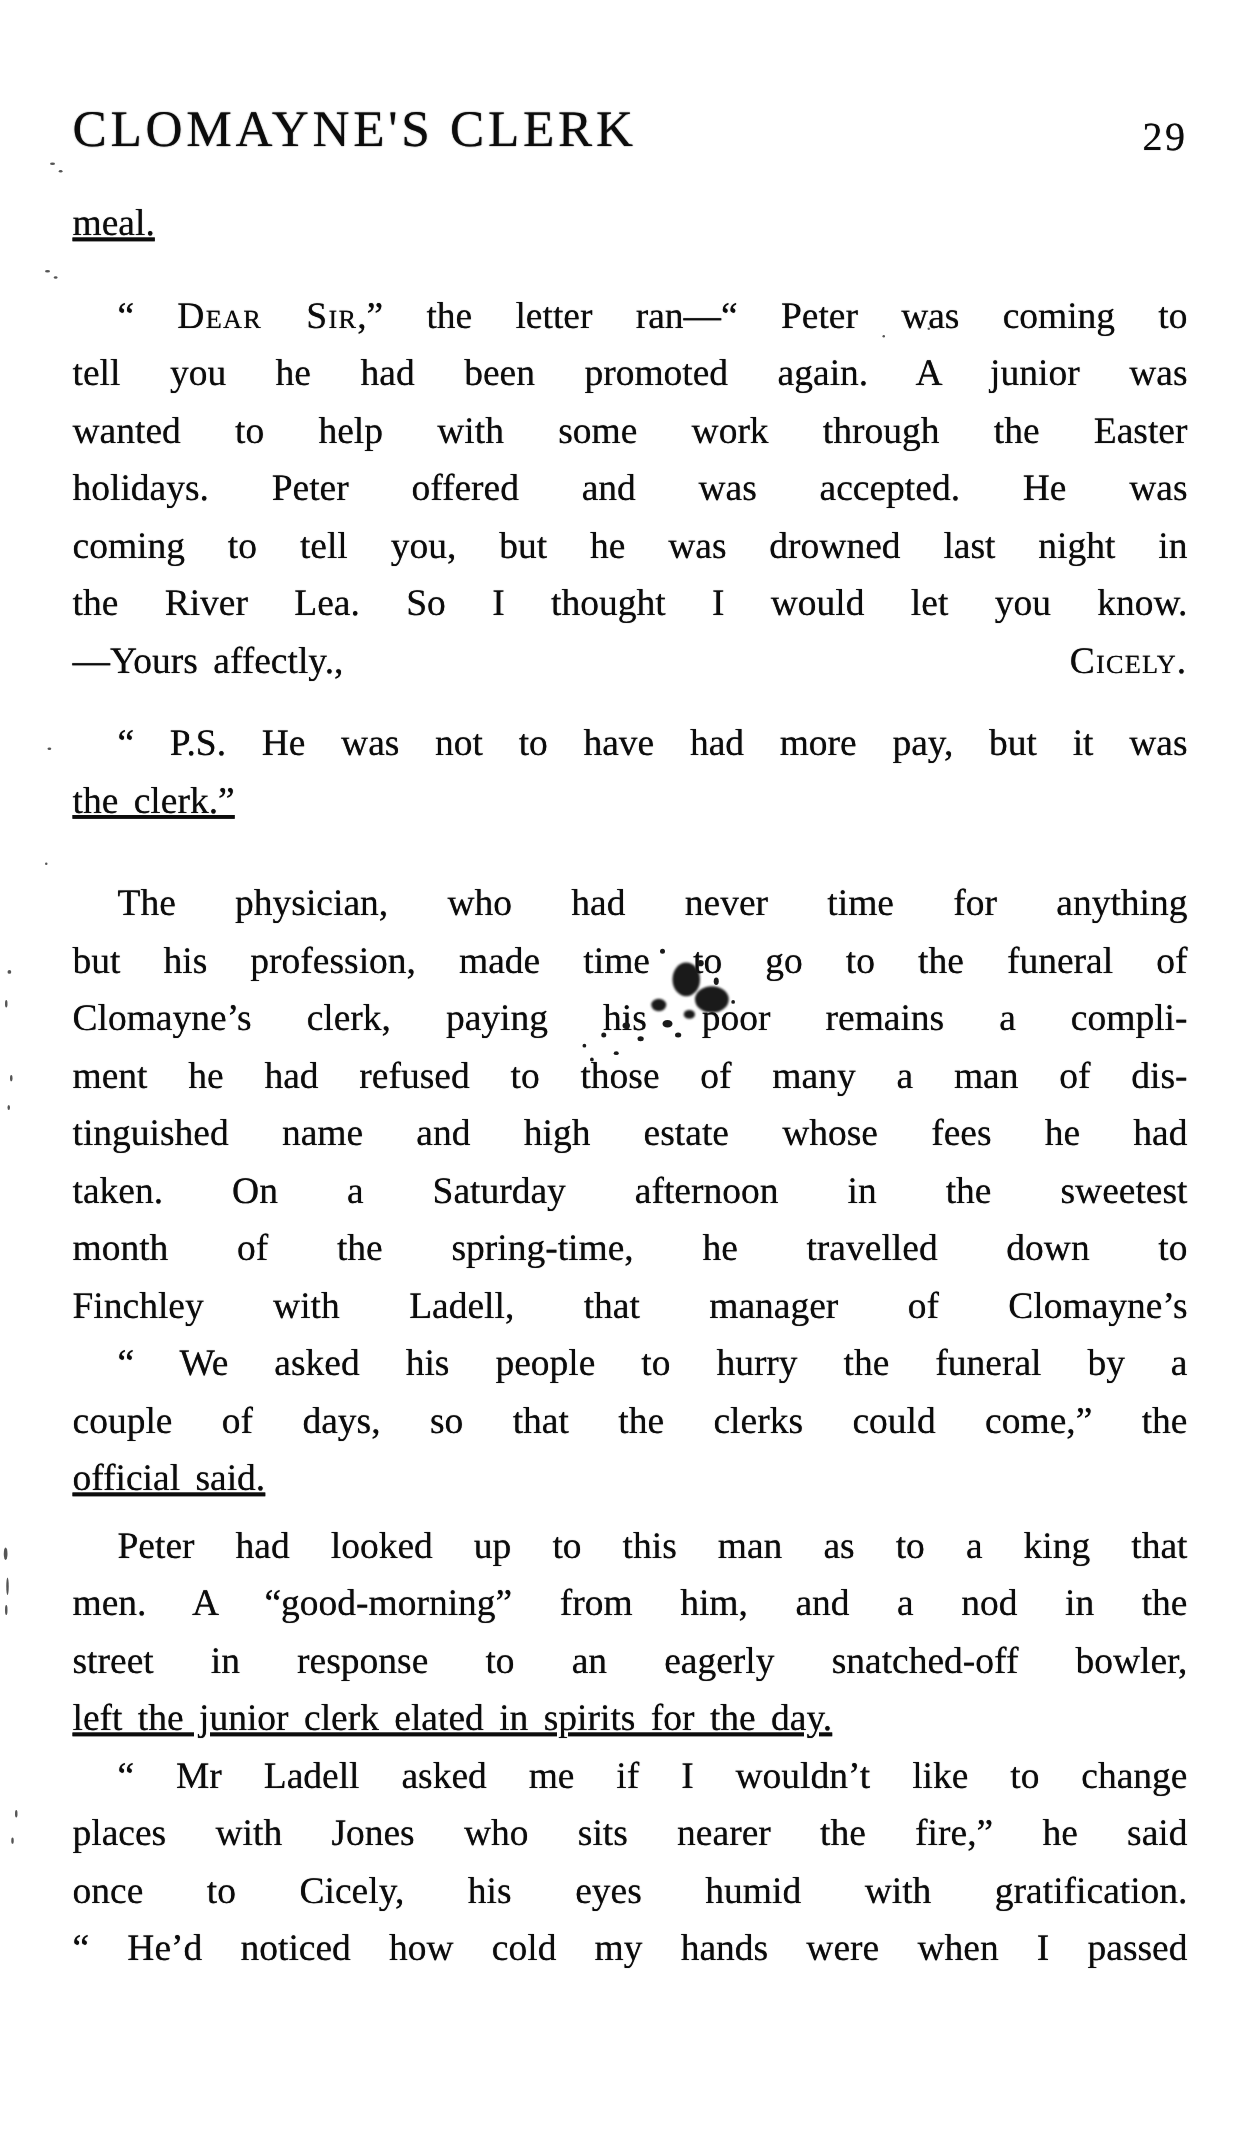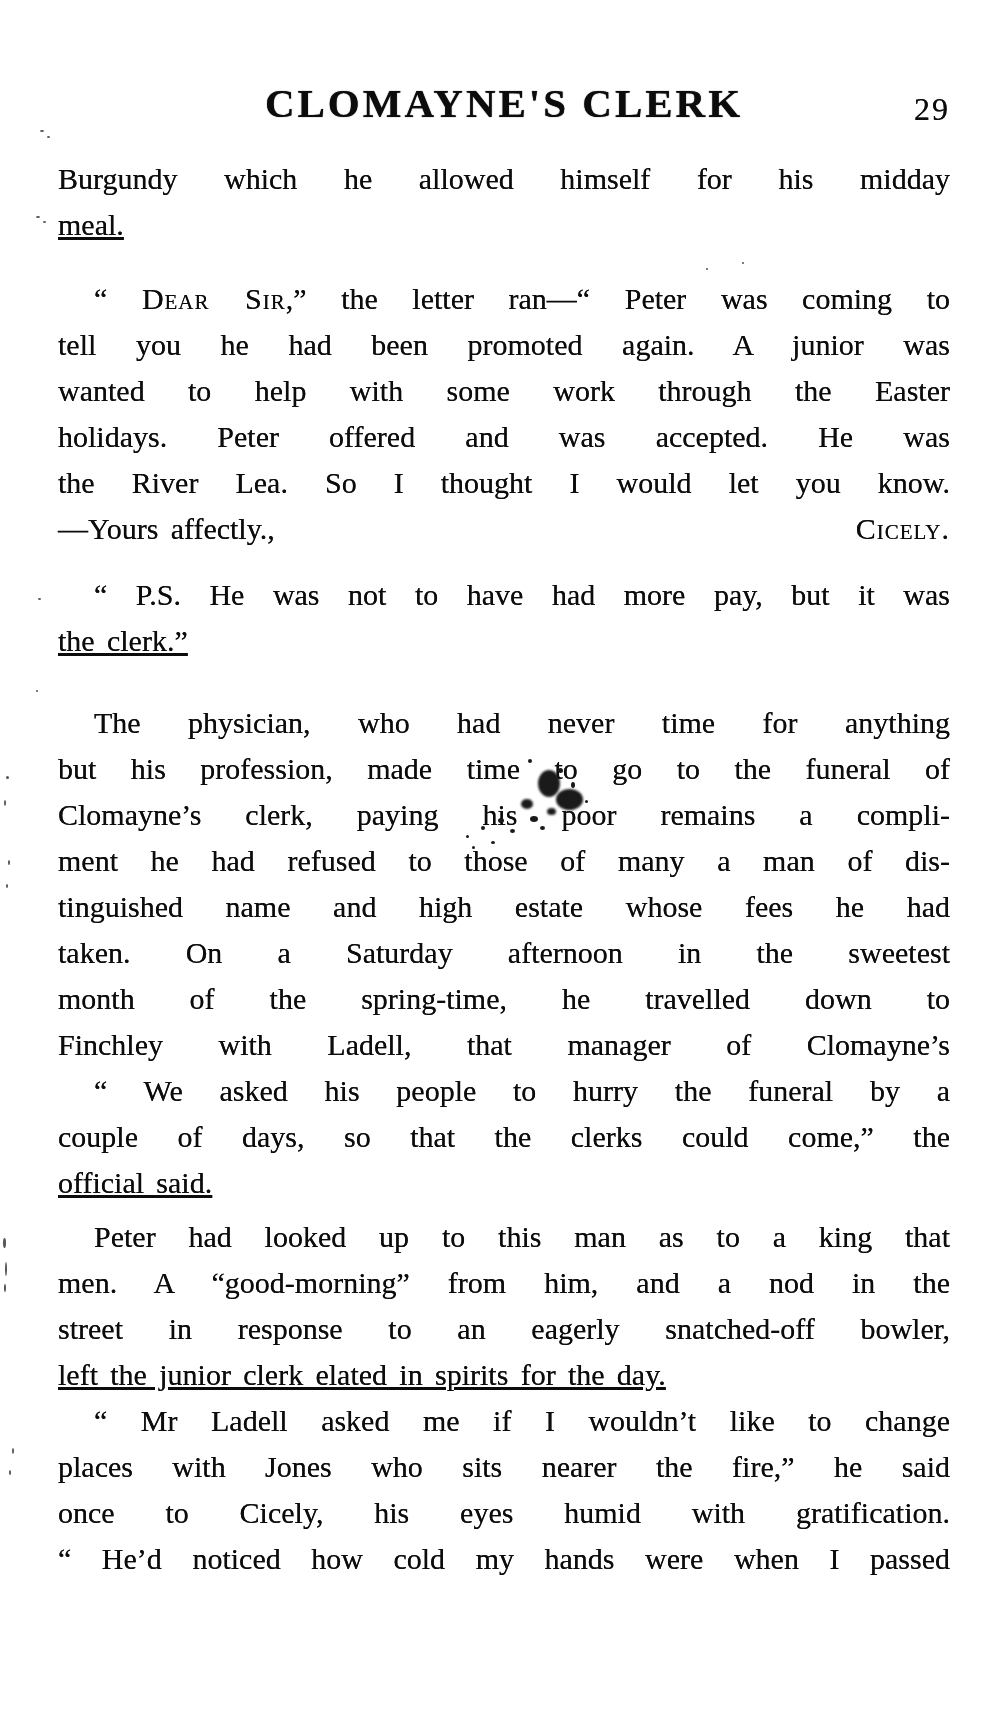--- a/index.html
+++ b/index.html
@@ -3,21 +3,21 @@
 <meta charset="utf-8">
 <style>
   html,body { margin:0; padding:0; background:#e8e8e8; }
   .page {
     position:relative; width:1000px; height:1709px; margin:0 auto;
     background:#ffffff; color:#0c0c0c; overflow:hidden;
     font-family:"Liberation Serif","DejaVu Serif",serif;
   }
   .header { position:relative; margin:76px 50px 0 58px; height:54px; }
   .title {
-    display:block; text-align:center; font-size:41px; font-weight:700;
+    display:block; text-align:left; font-size:41px; font-weight:400;
     letter-spacing:3px; line-height:54px; white-space:nowrap;
     text-shadow:0 0 1px rgba(0,0,0,0.9);
   }
   .folio {
     position:absolute; right:0; bottom:2px; font-size:32px; font-weight:400;
     letter-spacing:2px; text-shadow:0 0 0.6px rgba(0,0,0,0.8);
   }
   .body { position:relative; margin:26px 50px 0 58px; font-size:30px; line-height:46px; }
   .para { margin:0; }
   .gap-xs { margin-top:8px; }
@@ -40,28 +40,28 @@
 </head>
 <body>
 
 <div class="page">
   <div class="header">
     <span class="title">CLOMAYNE'S CLERK</span>
     <span class="folio">29</span>
   </div>
   <div class="body">
       <div class="para">
-        <div class="line"><span>Burgundy which he allowed himself for his midday</span></div>
         <div class="line end"><span>meal.</span></div>
       </div>
       <div class="para gap-md">
         <div class="line indent"><span>“ </span><span class="sc">Dear Sir</span><span>,” the letter ran—“ Peter was coming to</span></div>
         <div class="line"><span>tell you he had been promoted again.  A junior was</span></div>
         <div class="line"><span>wanted to help with some work through the Easter</span></div>
         <div class="line"><span>holidays.  Peter offered and was accepted.  He was</span></div>
+        <div class="line"><span>coming to tell you, but he was drowned last night in</span></div>
         <div class="line"><span>the River Lea.  So I thought I would let you know.</span></div>
         <div class="line split">
           <span>—Yours affectly.,</span>
           <span class="sc push-right">Cicely.</span>
         </div>
       </div>
       <div class="para gap-sm">
         <div class="line indent"><span>“ P.S.  He was not to have had more pay, but it was</span></div>
         <div class="line end"><span>the clerk.”</span></div>
       </div>

